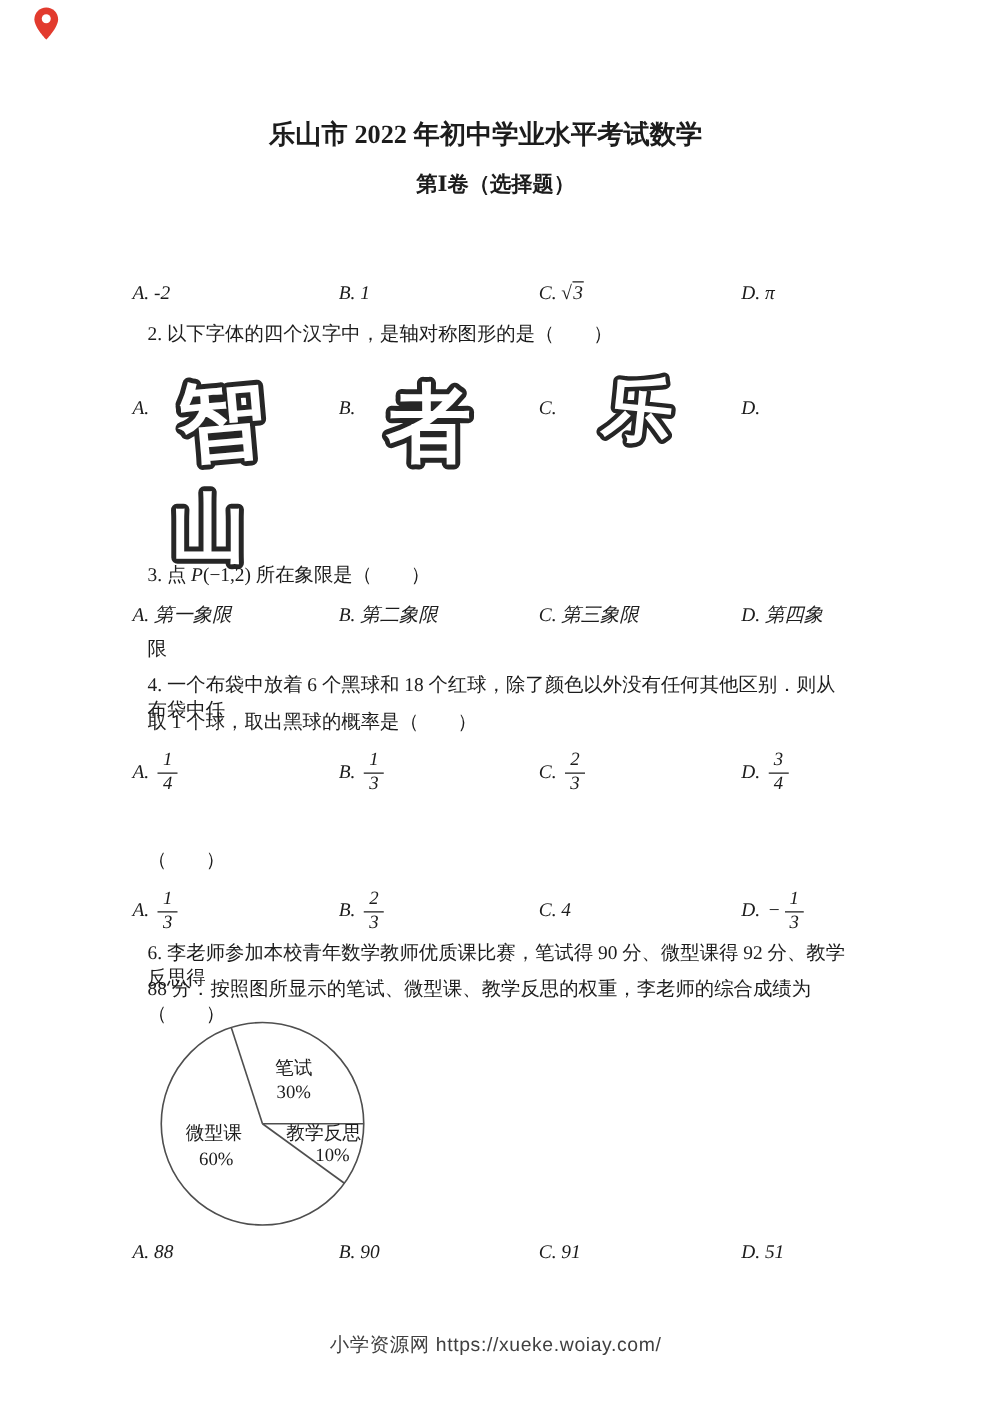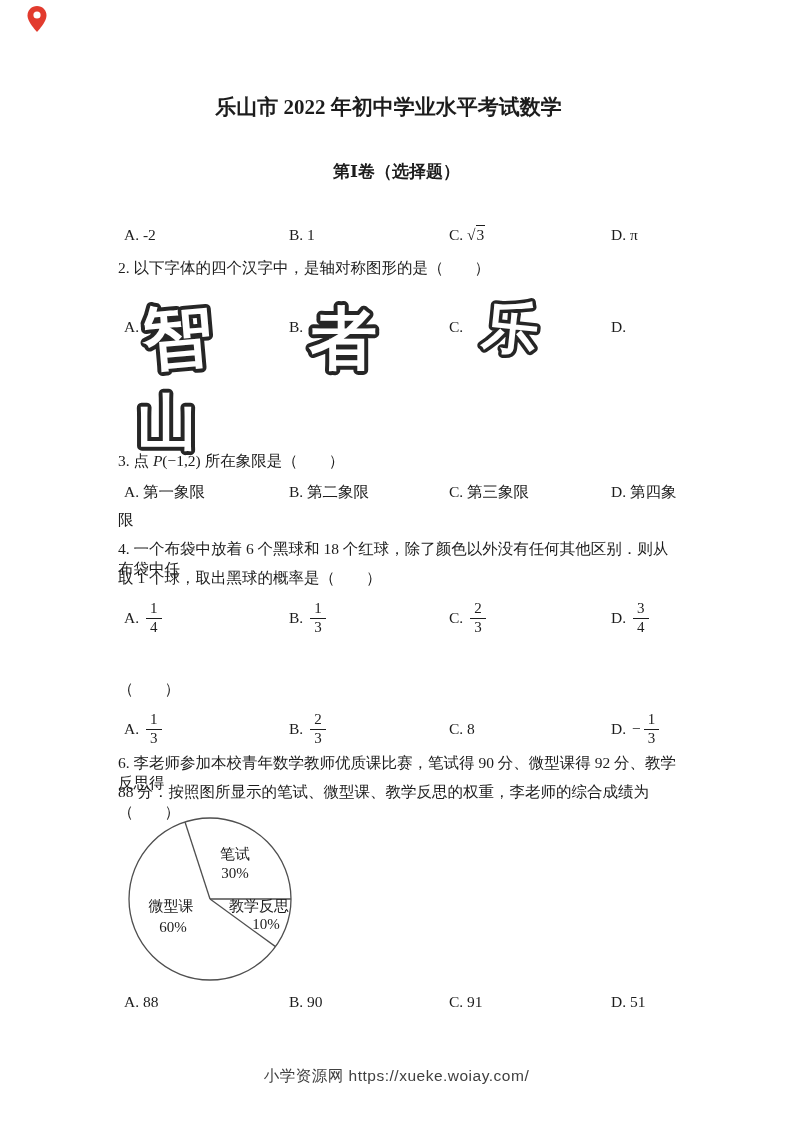--- a/index.html
+++ b/index.html
@@ -1,24 +1,24 @@
 <!DOCTYPE html>
 <html><head>
 <meta charset="utf-8">
 <style>
   html,body{margin:0;padding:0;background:#fff;}
   .page{position:relative;width:793px;height:1122px;background:#ffffff;overflow:hidden;
         font-family:"Liberation Serif","DejaVu Serif",serif;color:#1c1c1c;}
   .title{position:absolute;top:94px;left:0;width:777px;text-align:center;
          font-size:21px;font-weight:bold;line-height:1.3;}
   .subtitle{position:absolute;top:136px;left:0;width:793px;text-align:center;
-            font-size:17px;font-weight:bold;margin-top:24px;}
+            font-size:17px;font-weight:bold;}
   .section{position:absolute;top:165px;left:115px;font-size:16px;font-weight:bold;}
   .line{position:absolute;left:118px;width:564px;font-size:15.5px;line-height:1.3;white-space:pre-wrap;}
-  .optrow{position:absolute;left:122px;width:564px;height:22px;font-size:15.5px;}
+  .optrow{position:absolute;left:104px;width:564px;height:22px;font-size:15.5px;font-style:italic;}
   .optrow .opt{position:absolute;top:0;white-space:nowrap;}
   .optrow.tall{height:52px;}
   .optrow.tall .opt{display:inline-flex;align-items:center;height:52px;}
   .c1{left:2px}.c2{left:167px}.c3{left:327px}.c4{left:489px}
   .frac{display:inline-flex;flex-direction:column;align-items:center;vertical-align:middle;
         line-height:1.15;font-size:15px;margin-left:7px;}
   .frac .num{border-bottom:1px solid #1c1c1c;padding:0 4px;}
   .frac .den{padding:0 4px;}
   .minus{margin-left:6px;margin-right:-4px;}
   .sqrt{white-space:nowrap;}
@@ -127,21 +127,21 @@
           <span class="den">3</span>
         </span>
       </span>
     <span class="opt c2">
         <span>B.</span>
         <span class="frac">
           <span class="num">2</span>
           <span class="den">3</span>
         </span>
       </span>
-    <span class="opt c3">C. 8</span>
+    <span class="opt c3">C. 4</span>
     <span class="opt c4">
         <span>D.</span>
         <span class="minus">−</span>
         <span class="frac">
           <span class="num">1</span>
           <span class="den">3</span>
         </span>
       </span>
   </div>
 

